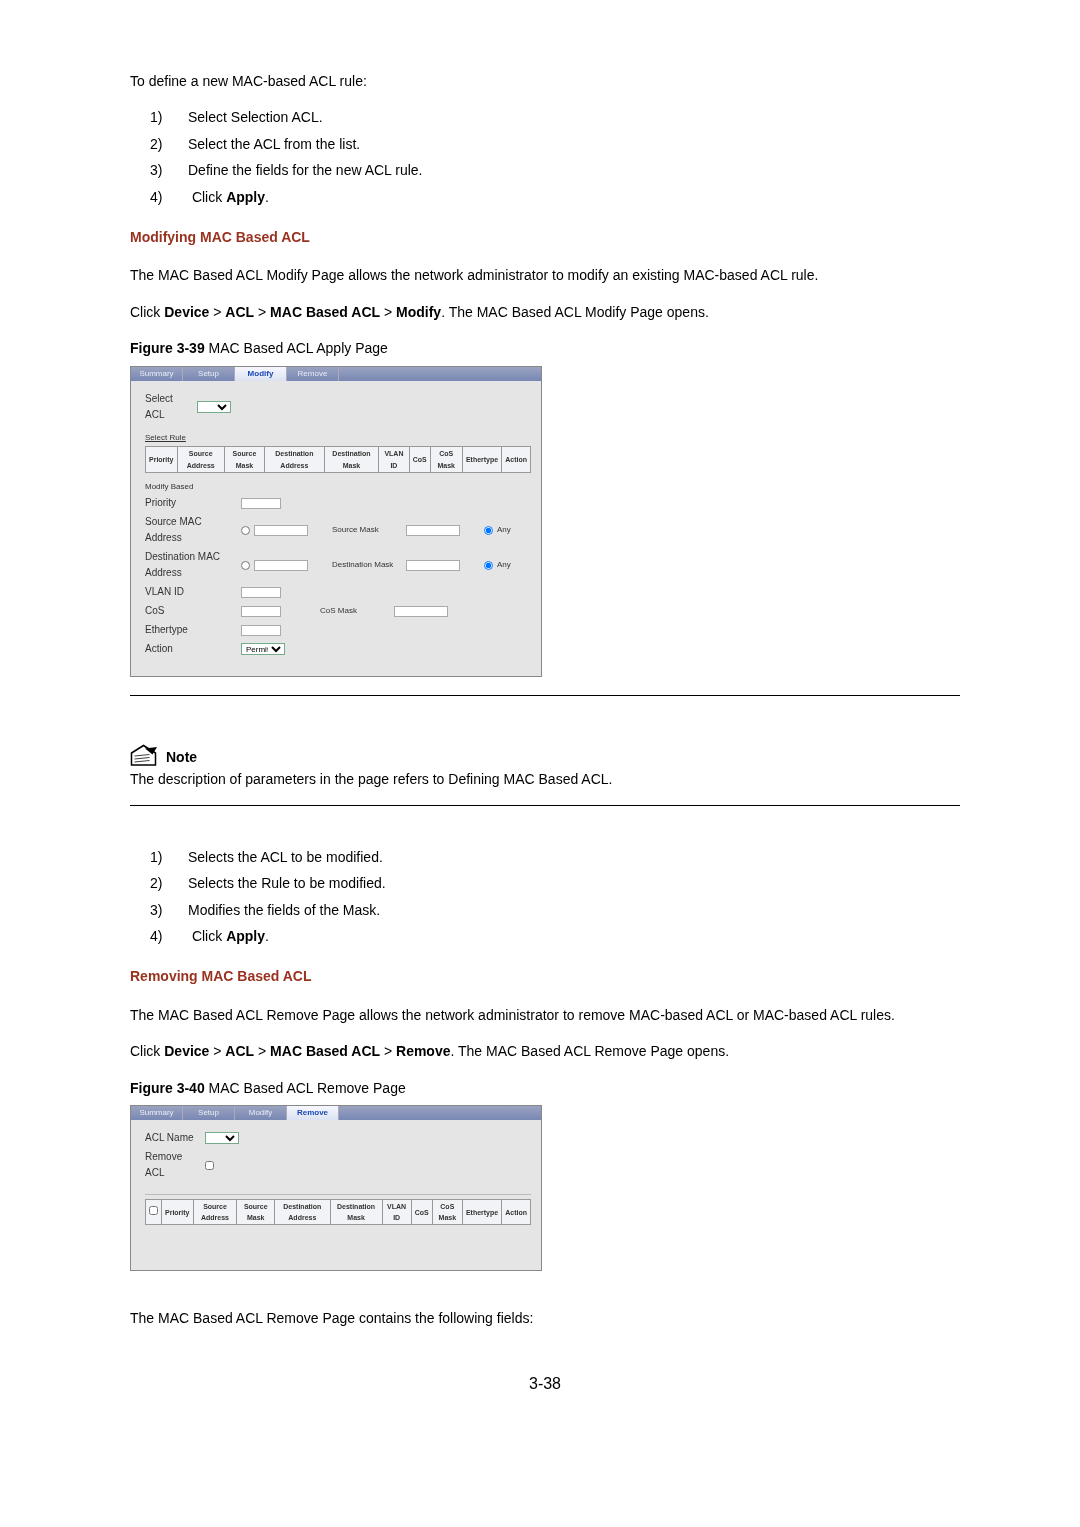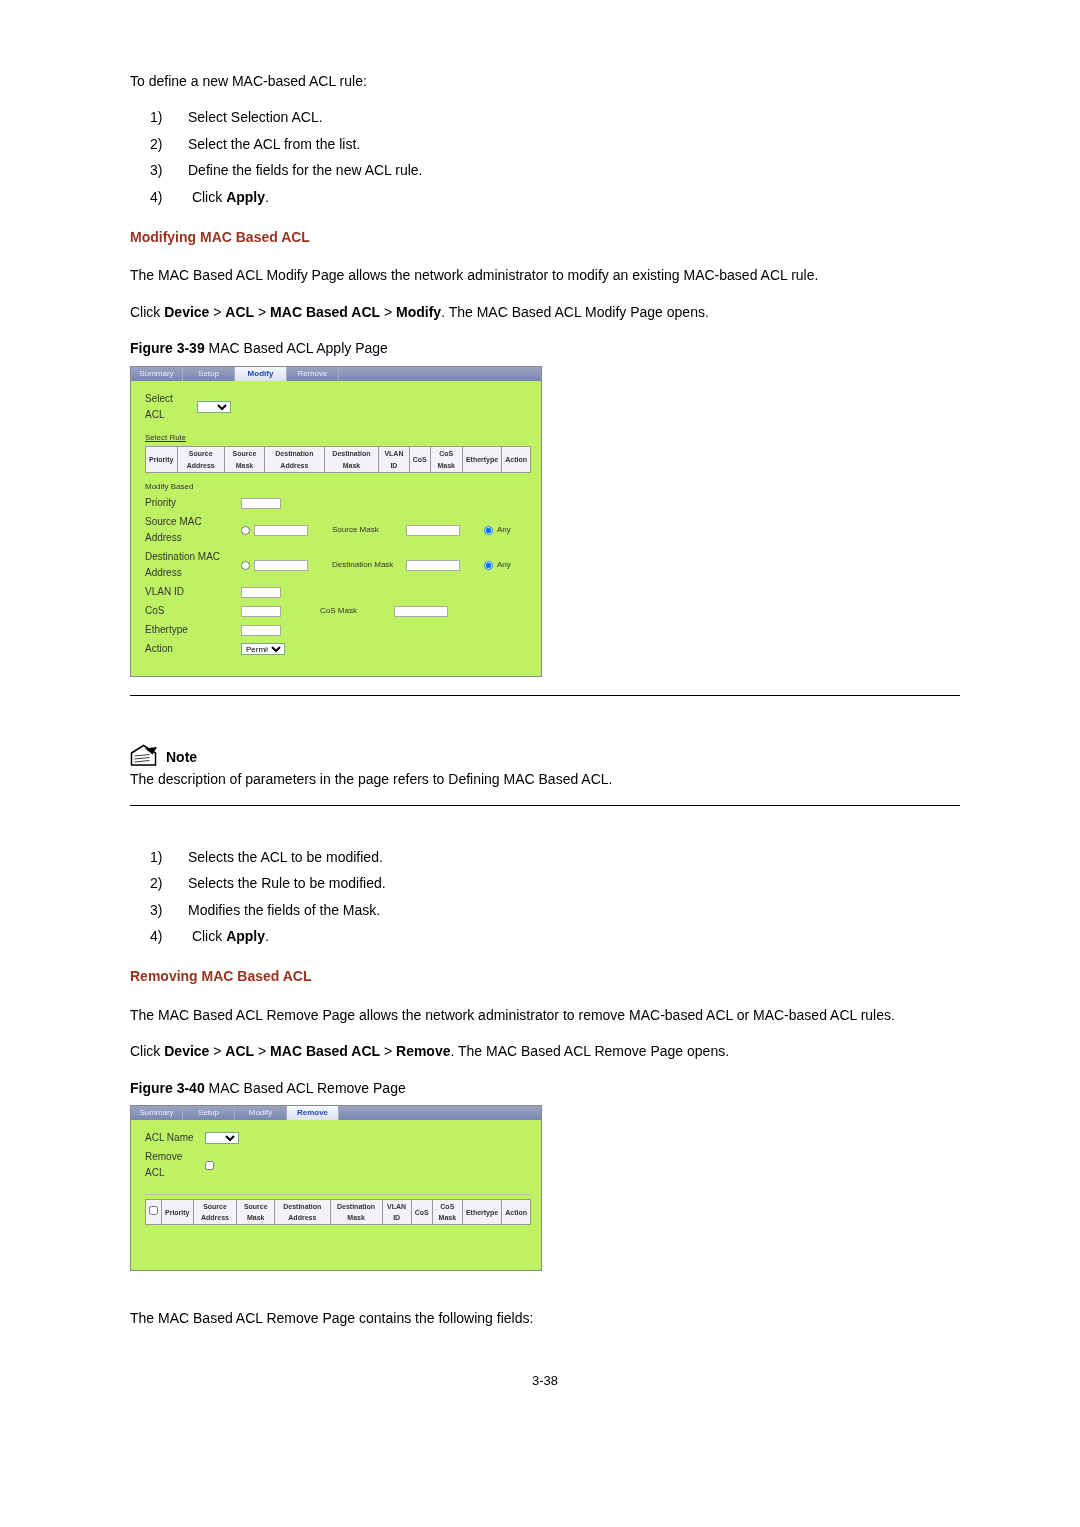--- a/index.html
+++ b/index.html
@@ -18,26 +18,26 @@
   .bold { font-weight: bold; }
   .heading-red { color: #993320; font-weight: bold; font-size: 14px; margin-bottom: 16px; }
   p.para { margin-bottom: 14px; }
   .figure-caption { margin-bottom: 6px; }
   .figure-caption .bold { font-weight: bold; }
   hr.rule { border: none; border-top: 1px solid #000; margin: 0; }
   .note-block { margin: 48px 0 14px; }
   .note-head { display: flex; align-items: flex-end; gap: 6px; margin-bottom: 0; }
   .note-icon { width: 30px; height: 24px; }
   .note-label { font-weight: bold; font-size: 14px; }
-  .page-num { text-align: center; font-size: 13px; margin-top: 42px; }
+  .page-num { text-align: center; font-size: 16px; margin-top: 42px; }
 
   
   .panel {
     width: 412px;
-    background: #bef264;
+    background: #e5e5e5;
     border: 1px solid #888;
     font-family: Tahoma, Arial, sans-serif;
     font-size: 8px;
     color: #333;
     margin-bottom: 18px;
     position: relative;
     overflow: hidden;
   }
   .panel-tabs { display: flex; height: 14px; background: linear-gradient(to bottom, #9aa3c0, #7887b4); color: #e8ecf8; font-size: 8px; }
   .panel-tab { width: 52px; text-align: center; line-height: 14px; border-right: 1px solid #aab; }

